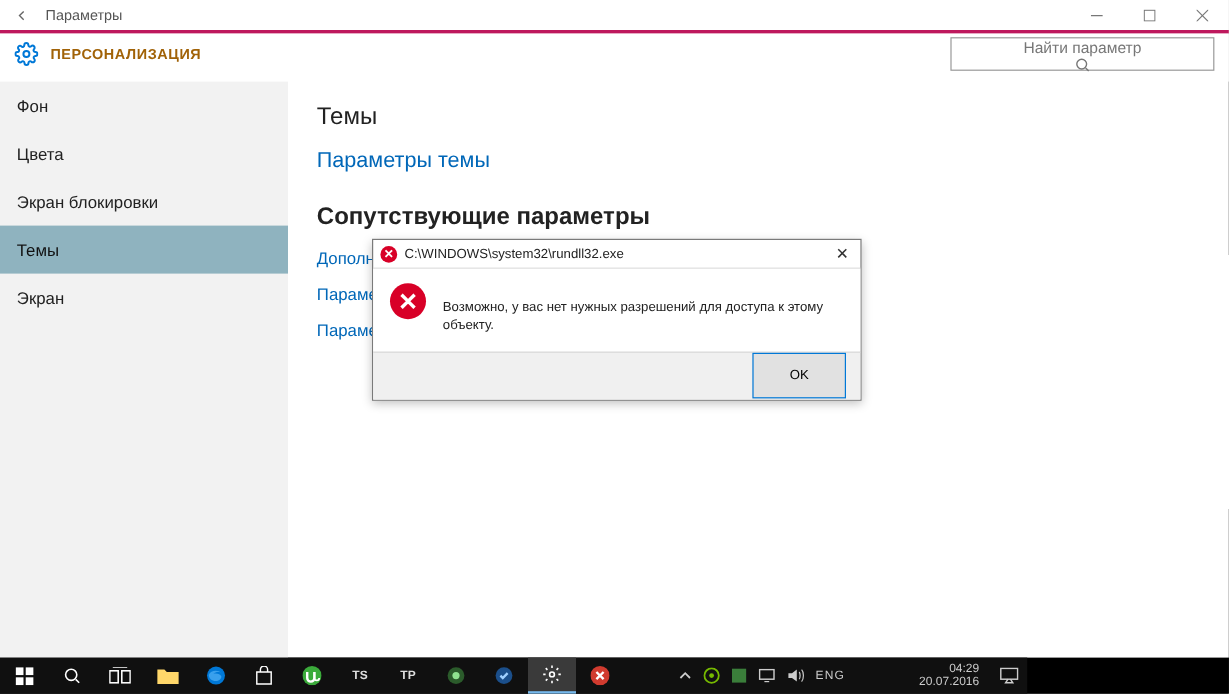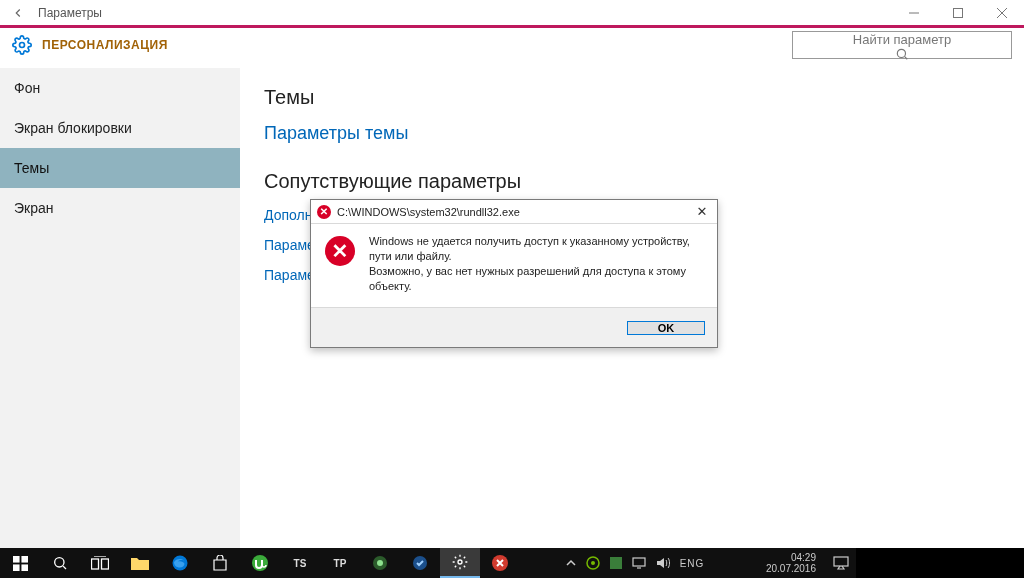--- a/index.html
+++ b/index.html
@@ -14,31 +14,31 @@
 .header .title { font-size:12px; font-weight:600; color:#a16207; letter-spacing:0.5px; }
 .header .search { margin-left:auto; width:220px; height:28px; border:1px solid #999; display:flex; align-items:center; padding:0 8px; color:#777; font-size:13px;flex-direction:column; }
 .header .search span.ph { flex:1; }
 .body { flex:1; display:flex; }
 .sidebar { width:240px; background:#f2f2f2; border-right:0; }
 .sidebar .item { height:40px; display:flex; align-items:center; padding-left:14px; font-size:14px; color:#222;text-align:center; }
 .sidebar .item.selected { background:#8fb3bf; color:#111; }
 .content { flex:1; padding:18px 24px; color:#222; position:relative; }
 .content h2 { font-size:20px; font-weight:400; margin-bottom:14px; }
 .content .link { color:#0067b8; font-size:18px; margin-bottom:18px; display:block; }
-.content h3 { font-size:20px; font-weight:400; margin:26px 0 14px 0; }
+.content h3 { font-size:20px; font-weight:700; margin:26px 0 14px 0; }
 .content .trunc { color:#0067b8; font-size:14px; margin-bottom:14px; }
 .dialog { position:absolute; left:310px; top:199px; width:408px; border:1px solid #7a7a7a; background:#fff; box-shadow:0 3px 8px rgba(0,0,0,.25); }
 .dialog .dlg-title { height:24px; display:flex; align-items:center; padding:0 6px; font-size:11px; color:#222; border-bottom:1px solid #d9d9d9; }
 .dialog .dlg-title .err-sm { width:14px; height:14px; margin-right:6px; border-radius:50%; background:#d80027; color:#fff; font-size:10px; font-weight:bold; display:flex; align-items:center; justify-content:center; }
 .dialog .dlg-title .close { margin-left:auto; width:18px; text-align:center; font-size:13px; color:#333; }
 .dialog .dlg-body { display:flex; padding:10px 14px 14px 14px; background:#fff; }
 .dialog .dlg-body .err-lg { width:30px; height:30px; min-width:30px; border-radius:50%; background:#d80027; color:#fff; font-size:20px; font-weight:bold; display:flex; align-items:center; justify-content:center; margin-right:14px; margin-top:2px; }
 .dialog .dlg-body .msg { font-size:11px; color:#222; line-height:1.35; }
 .dialog .dlg-foot { background:#f0f0f0; border-top:1px solid #d9d9d9; height:40px; display:flex; align-items:center; justify-content:flex-end; padding-right:12px; }
-.dialog .dlg-foot button { width:78px; height:14px; border:1px solid #0078d7; background:#e1e1e1; font-size:11px;font-weight:bold; }
+.dialog .dlg-foot button { width:78px; height:38px; border:1px solid #0078d7; background:#e1e1e1; font-size:11px; }
 .taskbar { position:absolute; left:0; bottom:0; width:856px; height:30px; background:#101010; display:flex; align-items:center; color:#ccc; font-size:11px; }
 .taskbar .tb-item { width:40px; height:30px; display:flex; align-items:center; justify-content:center; }
 .taskbar .tb-item.active { background:#3a3a3a; border-bottom:2px solid #76b9ed; }
 .taskbar .clock { margin-left:auto; padding:0 10px; text-align:right; line-height:1.1; display:flex; flex-direction:column; justify-content:center; font-size:10px; }
 .taskbar .tray { display:flex; align-items:center; gap:10px; padding-right:6px; }
 .taskbar .lang { font-size:10px; letter-spacing:1px; }
 .taskbar .notif { width:30px; height:30px; display:flex; align-items:center; justify-content:center; }
 svg { display:block; }
 </style>
 </head>
@@ -85,20 +85,21 @@
           <svg width="14" height="14" viewBox="0 0 24 24" fill="none" stroke="currentColor" stroke-width="2">
             <circle cx="11" cy="11" r="7"></circle>
             <line x1="21" y1="21" x2="16.65" y2="16.65"></line>
           </svg>
         </span>
     </div>
   </div>
   <div class="body">
     <div class="sidebar">
       <div class="item">Фон</div>
+      <div class="item">Цвета</div>
       <div class="item">Экран блокировки</div>
       <div class="item selected">Темы</div>
       <div class="item">Экран</div>
     </div>
     <div class="content">
       <h2>Темы</h2>
       <a class="link">Параметры темы</a>
       <h3>Сопутствующие параметры</h3>
       <div class="trunc">Дополн</div>
       <div class="trunc">Параме</div>
@@ -109,21 +110,21 @@
 
 <div class="dialog">
   <div class="dlg-title">
     <span class="err-sm">✕</span>
     <span>C:\WINDOWS\system32\rundll32.exe</span>
     <span class="close">✕</span>
   </div>
   <div class="dlg-body">
     <div class="err-lg">✕</div>
     <div class="msg">
-      <span>Windows не удается получить доступ к указанному устройству, пути или файлу.</span><br>
+      <br>
       <span>Возможно, у вас нет нужных разрешений для доступа к этому объекту.</span>
     </div>
   </div>
   <div class="dlg-foot">
     <button>OK</button>
   </div>
 </div>
 
 <div class="taskbar">
   <div class="tb-item">

